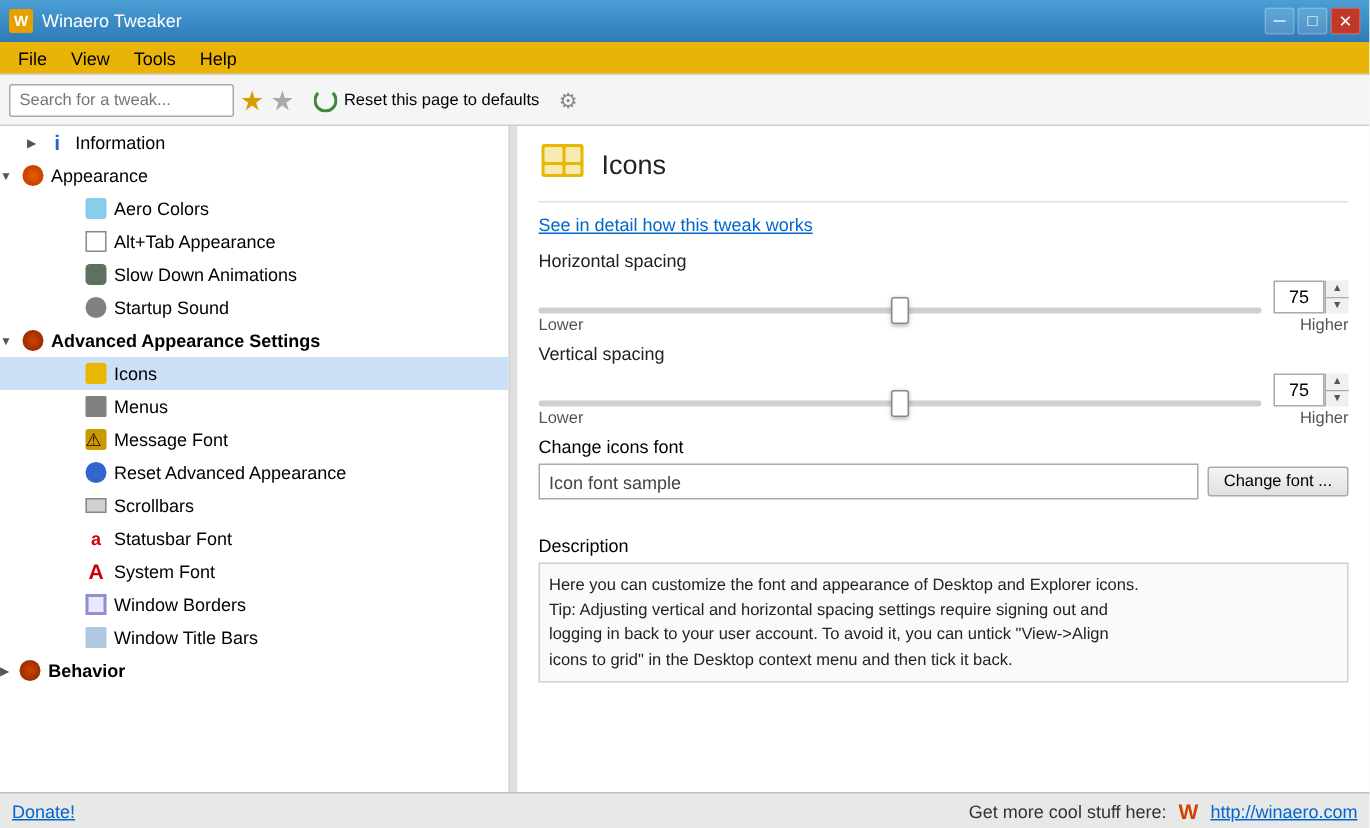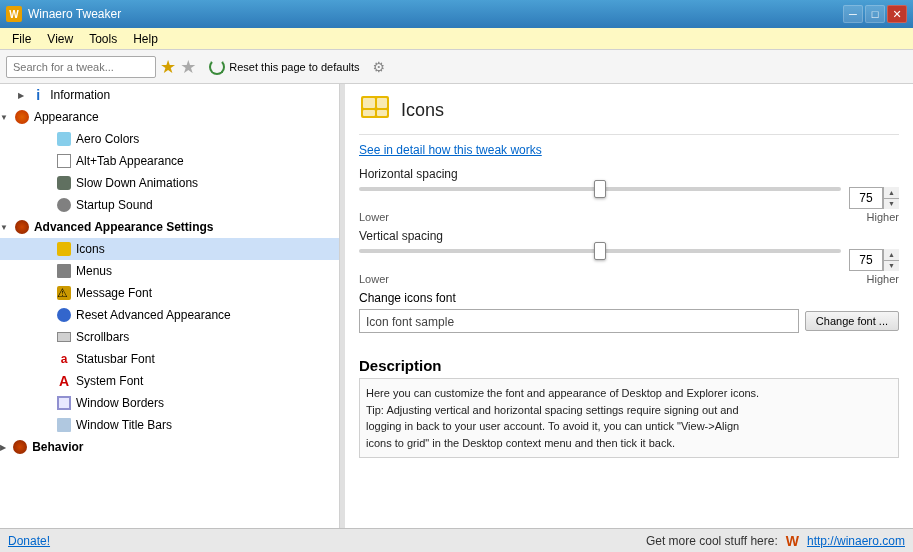--- a/index.html
+++ b/index.html
@@ -53,21 +53,21 @@
       cursor: pointer;
       background: rgba(255,255,255,0.15);
       border: 1px solid rgba(255,255,255,0.2);
       color: white;
       border-radius: 2px;
     }
     #close-btn { background: #c0392b; }
 
     
     #menu-bar {
-      background: #fef9c3;
+      background: #eab308;
       height: 22px;
       display: flex;
       align-items: center;
       padding: 0 4px;
       border-bottom: 1px solid #d0d0d0;
     }
     .menu-item {
       padding: 2px 8px;
       cursor: pointer;
       font-size: 12px;
@@ -218,21 +218,21 @@
       display: block;
     }
     .section-label {
       font-size: 12px;
       margin-bottom: 6px;
       margin-top: 4px;
       color: #222;
     }
     .slider-row {
       display: flex;
-      align-items: flex-start;
+      align-items: flex-end;
       margin-bottom: 2px;
     }
     .slider-track {
       flex: 1;
       height: 4px;
       background: #d0d0d0;
       border-radius: 2px;
       position: relative;
       margin-right: 8px;
     }
@@ -313,22 +313,22 @@
     .apply-btn {
       padding: 4px 16px;
       border: 1px solid #aaa;
       background: linear-gradient(to bottom, #f5f5f5, #e0e0e0);
       cursor: pointer;
       font-size: 12px;
       border-radius: 2px;
       margin-bottom: 8px;
     }
     .desc-section-label {
-      font-size: 15px;
-      font-weight: bold;
+      font-size: 12px;
+      font-weight: normal;
       margin-bottom: 4px;
     }
     .desc-text {
       font-size: 11px;
       color: #222;
       line-height: 1.5;
       border: 1px solid #d0d0d0;
       padding: 6px;
       background: #fafafa;
     }

